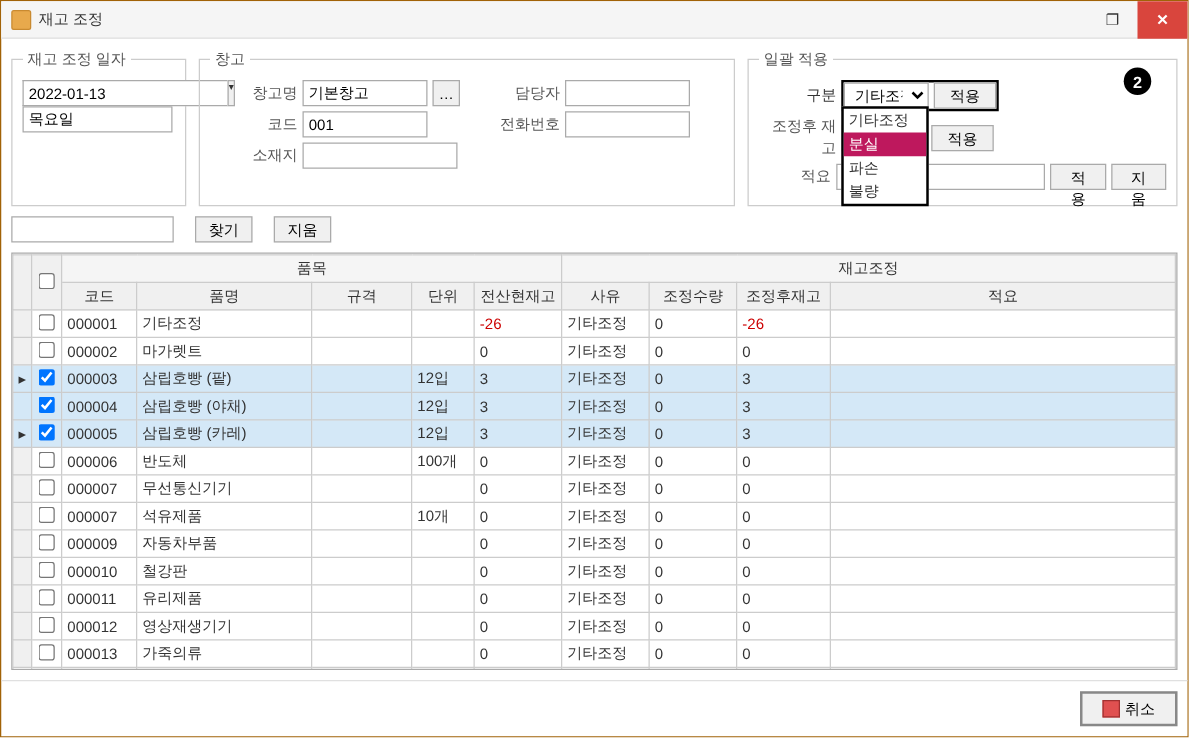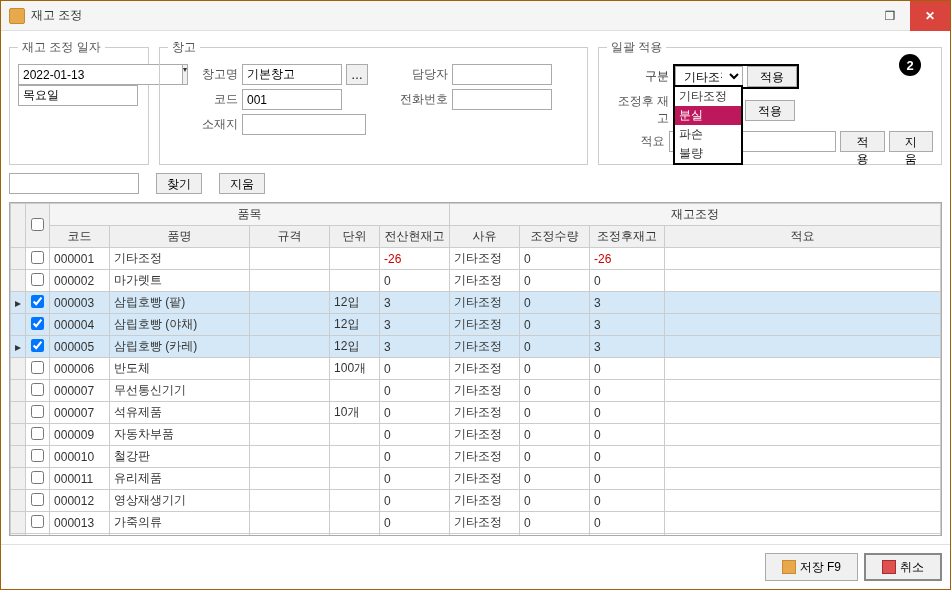--- a/index.html
+++ b/index.html
@@ -462,22 +462,18 @@
               <td class="num">0</td>
               <td class="num">0</td>
               <td></td>
             </tr>
           </tbody>
       </table>
     </div>
   </div>
 
   <div class="bottom-bar">
-    <button class="btn">
-      <span class="save-icon"></span>
-      <span>저장 F9</span>
-    </button>
     <button class="btn cancel">
       <span class="cancel-icon"></span>
       <span>취소</span>
     </button>
   </div>
 </div>
 
 </body></html>

